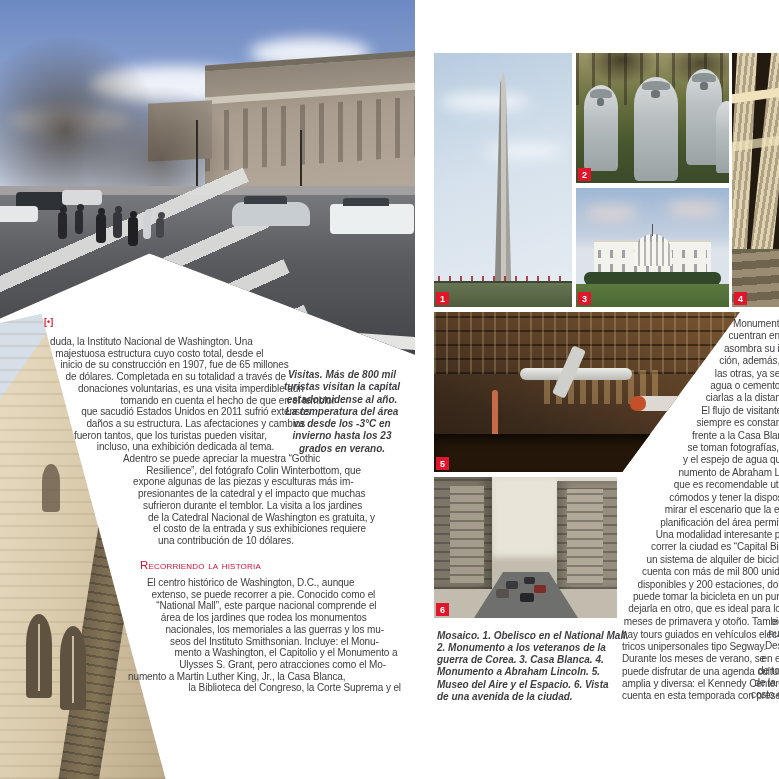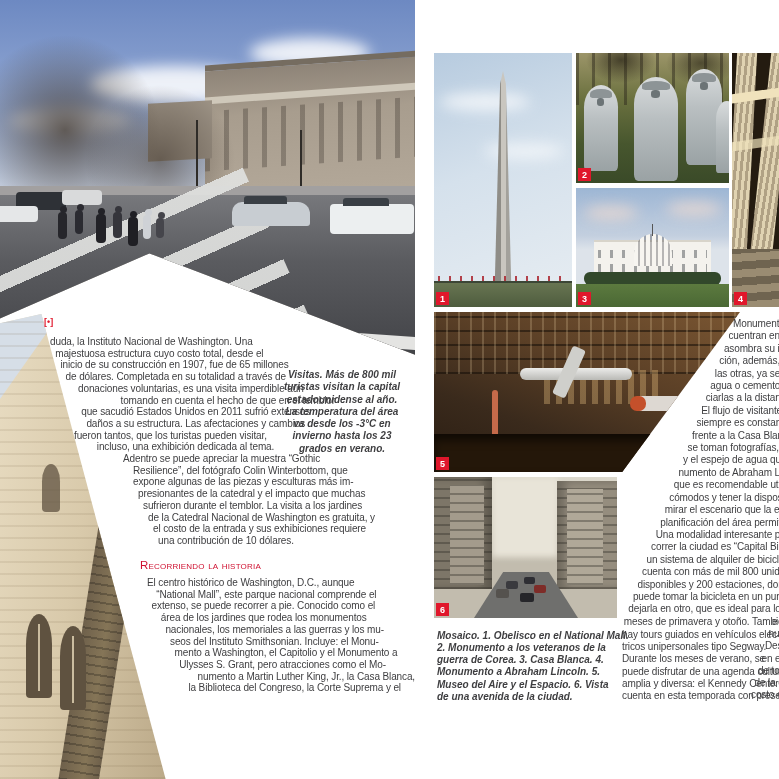--- a/index.html
+++ b/index.html
@@ -191,21 +191,21 @@
       <div class="tl" style="margin-left: 43px;">donaciones voluntarias, es una visita imperdible aún</div>
       <div class="tl" style="margin-left: 59px; text-align: right;">tomando en cuenta el hecho de que en el temblor</div>
       <div class="tl" style="margin-left: 46.2px;">que sacudió Estados Unidos en 2011 sufrió extensos</div>
       <div class="tl" style="margin-left: 51.4px;">daños a su estructura. Las afectaciones y cambios</div>
       <div class="tl" style="margin-left: 39px;">fueron tantos, que los turistas pueden visitar,</div>
       <div class="tl" style="margin-left: 61.8px;">incluso, una exhibición dedicada al tema.</div>
     </div>
 
   <div id="intro-b" class="abs body-text">
       <div class="tl" style="margin-left: 88px;">Adentro se puede apreciar la muestra “Gothic</div>
-      <div class="tl" style="margin-left: 98px;">Resilience”, del fotógrafo Colin Winterbottom, que</div>
+      <div class="tl" style="margin-left: 77px; text-align: center;">Resilience”, del fotógrafo Colin Winterbottom, que</div>
       <div class="tl" style="margin-left: 98px;">expone algunas de las piezas y esculturas más im-</div>
       <div class="tl" style="margin-left: 103px;">presionantes de la catedral y el impacto que muchas</div>
       <div class="tl" style="margin-left: 108px;">sufrieron durante el temblor. La visita a los jardines</div>
       <div class="tl" style="margin-left: 113px;">de la Catedral Nacional de Washington es gratuita, y</div>
       <div class="tl" style="margin-left: 118px;">el costo de la entrada y sus exhibiciones requiere</div>
       <div class="tl" style="margin-left: 123px;">una contribución de 10 dólares.</div>
     </div>
 
   <div id="visitas" class="abs bold-ital">
     <div class="tl">
@@ -219,28 +219,28 @@
         <div class="tl">va desde los -3°C en</div>
         <div class="tl">invierno hasta los 23</div>
         <div class="tl">grados en verano.</div>
       </div>
   </div>
 
   <div id="heading" class="abs">Recorriendo la historia</div>
 
   <div id="history" class="abs body-text">
       <div class="tl" style="margin-left: 112px;">El centro histórico de Washington, D.C., aunque</div>
+      <div class="tl" style="margin-left: 116.6px;">extenso, se puede recorrer a pie. Conocido como el</div>
       <div class="tl" style="margin-left: 121.2px;">“National Mall”, este parque nacional comprende el</div>
-      <div class="tl" style="margin-left: 116.6px;">extenso, se puede recorrer a pie. Conocido como el</div>
       <div class="tl" style="margin-left: 125.8px;">área de los jardines que rodea los monumentos</div>
       <div class="tl" style="margin-left: 130.4px;">nacionales, los memoriales a las guerras y los mu-</div>
       <div class="tl" style="margin-left: 135px;">seos del Instituto Smithsonian. Incluye: el Monu-</div>
       <div class="tl" style="margin-left: 139.6px;">mento a Washington, el Capitolio y el Monumento a</div>
       <div class="tl" style="margin-left: 144.2px;">Ulysses S. Grant, pero atracciones como el Mo-</div>
-      <div class="tl" style="margin-left: 93px; text-align: right;">numento a Martin Luther King, Jr., la Casa Blanca,</div>
+      <div class="tl" style="margin-left: 93px;">numento a Martin Luther King, Jr., la Casa Blanca,</div>
       <div class="tl" style="margin-left: 153.4px;">la Biblioteca del Congreso, la Corte Suprema y el</div>
     </div>
 
   <div id="p1" class="photo">
     <div class="cloud" style="left:6px;top:40px;width:90px;height:18px;opacity:.7;"></div>
     <div class="cloud" style="left:50px;top:90px;width:80px;height:16px;opacity:.6;"></div>
     <div class="obelisk"></div>
     <div class="flags"></div>
     <div class="ground"></div>
     <div class="badge">1</div>

